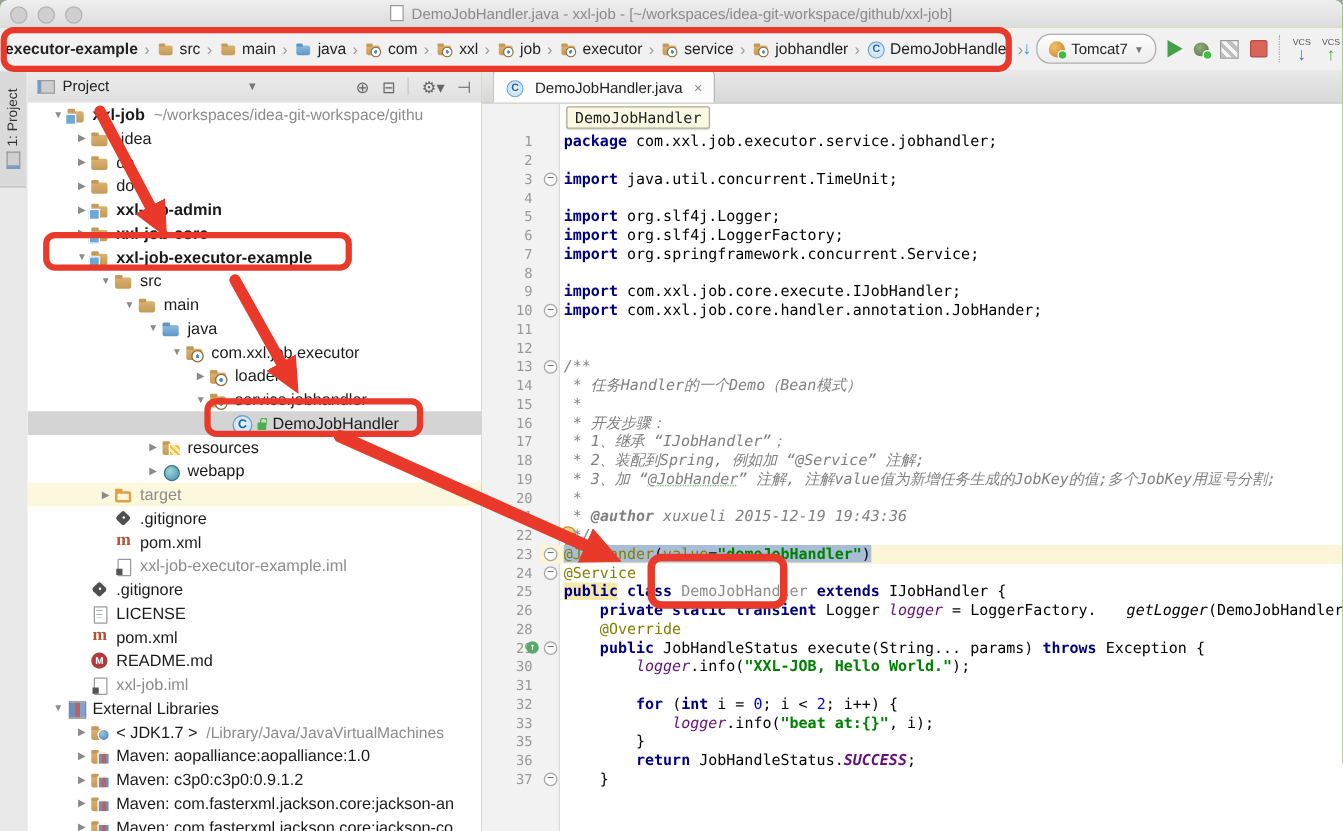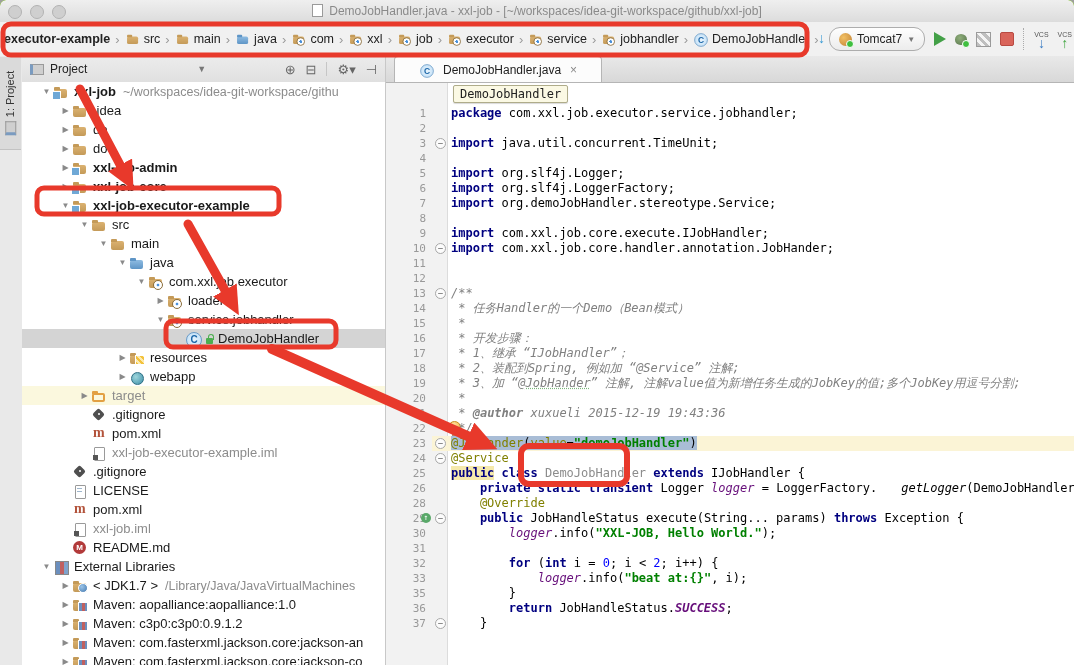--- a/index.html
+++ b/index.html
@@ -82,21 +82,21 @@
   .ic-lib::before{content:"";position:absolute;left:2px;top:2px;width:12px;height:12px;background:linear-gradient(90deg,#6B8FBE 0 4px,#C06060 4px 8px,#7FA3CC 8px 12px);border:1px solid #888;}
   .badge{position:absolute;z-index:2;}
   .badge-mod{left:-1px;bottom:0;width:7px;height:7px;background:#6FA8D6;border:1px solid #fff;}
   .badge-pkg{right:1px;top:6px;width:8px;height:8px;border-radius:50%;border:1px solid #8A6D3B;background:radial-gradient(circle,#4A90D9 0 1.5px,#fff 1.6px);}
   .badge-res{right:0;bottom:1px;width:8px;height:8px;border:1px solid #fff;background:repeating-linear-gradient(45deg,#F3C23C 0 2px,#FDEBB0 2px 4px);}
   .badge-jdk{right:0;bottom:1px;width:8px;height:8px;border-radius:50%;background:radial-gradient(circle at 35% 35%,#9CC4E8,#4177AE);border:1px solid #fff;}
   .badge-lib{right:0;bottom:1px;width:8px;height:8px;background:linear-gradient(90deg,#6B8FBE 0 3px,#C06060 3px 6px,#6B8FBE 6px 8px);border:1px solid #fff;}
   
   .editor{position:absolute;left:386px;top:0;right:0;bottom:0;background:#fff;}
   .tabbar{position:absolute;left:0;top:0;right:0;height:26px;background:linear-gradient(#E9E9E9,#D8D8D8);border-bottom:1px solid #B5B5B5;display:flex;align-items:flex-end;}
-  .tab{height:25px;margin-left:8px;background:#FCFCFC;border:1px solid #B5B5B5;border-bottom:none;border-radius:4px 4px 0 0;display:flex;align-items:center;padding:0 24px;font-size:12px;color:#222;gap:5px;}
+  .tab{height:25px;margin-left:8px;background:#FCFCFC;border:1px solid #B5B5B5;border-bottom:none;border-radius:4px 4px 0 0;display:flex;align-items:center;padding:0 9px;font-size:12px;color:#222;gap:5px;}
   .tab .x{color:#8A8A8A;font-size:12px;margin-left:4px;}
   .econtent{position:absolute;left:0;top:27px;right:0;bottom:0;background:#fff;overflow:hidden;}
   .gutterbg{position:absolute;left:0;top:0;bottom:0;width:61px;background:#F2F2F2;border-right:1px solid #DCDCDC;}
   .tag{position:absolute;left:67px;top:2px;border:1px solid #AFAC8A;background:#FBF9E4;border-radius:2px;padding:0 6px;font-family:"DejaVu Sans Mono",monospace;font-size:12px;line-height:16px;color:#222;box-shadow:0 1px 1px rgba(0,0,0,.15);}
   .lines{position:absolute;left:0;top:23px;right:0;}
   .cl{position:relative;height:15px;display:flex;font-family:"DejaVu Sans Mono",monospace;font-size:12px;line-height:15px;white-space:pre;}
   .cl.caret::before{content:"";position:absolute;left:46px;right:0;top:0;height:15px;background:#FBF4D6;}
   .ln{position:relative;z-index:1;width:40px;padding-right:6px;text-align:right;color:#999;font-size:11px;flex:none;}
   .fold{position:relative;z-index:1;width:19px;flex:none;}
   .fm{position:absolute;left:3px;top:2px;width:9px;height:9px;border:1px solid #A8A8A8;border-radius:50%;background:#FCFCFC;color:#666;font-size:9px;line-height:8px;text-align:center;}
@@ -383,27 +383,27 @@
             <span class="ic ic-file"></span>
             <span class="tlabel">LICENSE</span>
           </div>
           <div class="trow" style="padding-left: 37px;">
             <span class="arrow"></span>
             <span class="ic ic-maven"></span>
             <span class="tlabel">pom.xml</span>
           </div>
           <div class="trow" style="padding-left: 37px;">
             <span class="arrow"></span>
+            <span class="ic ic-md"></span>
+            <span class="tlabel">README.md</span>
+          </div>
+          <div class="trow" style="padding-left: 37px;">
+            <span class="arrow"></span>
             <span class="ic ic-iml"></span>
             <span class="tlabel gray">xxl-job.iml</span>
-          </div>
-          <div class="trow" style="padding-left: 37px;">
-            <span class="arrow"></span>
-            <span class="ic ic-md"></span>
-            <span class="tlabel">README.md</span>
           </div>
           <div class="trow" style="padding-left: 18px;">
             <span class="arrow">▼</span>
             <span class="ic ic-lib"></span>
             <span class="tlabel">External Libraries</span>
           </div>
           <div class="trow" style="padding-left: 37px;">
             <span class="arrow">▶</span>
             <span class="ic ic-jdk fb">
               <span class="badge badge-jdk"></span>
@@ -453,21 +453,21 @@
       <div class="econtent">
         <div class="gutterbg"></div>
         <span class="tag">DemoJobHandler</span>
         <div class="lines" id="code-lines">
             <div class="cl"><span class="ln">1</span><span class="fold"></span><span class="codespan"><span class="tk k">package </span><span class="tk t">com.xxl.job.executor.service.jobhandler;</span></span></div>
             <div class="cl"><span class="ln">2</span><span class="fold"></span><span class="codespan"></span></div>
             <div class="cl"><span class="ln">3</span><span class="fold"><span class="fm">−</span></span><span class="codespan"><span class="tk k">import </span><span class="tk t">java.util.concurrent.TimeUnit;</span></span></div>
             <div class="cl"><span class="ln">4</span><span class="fold"></span><span class="codespan"></span></div>
             <div class="cl"><span class="ln">5</span><span class="fold"></span><span class="codespan"><span class="tk k">import </span><span class="tk t">org.slf4j.Logger;</span></span></div>
             <div class="cl"><span class="ln">6</span><span class="fold"></span><span class="codespan"><span class="tk k">import </span><span class="tk t">org.slf4j.LoggerFactory;</span></span></div>
-            <div class="cl"><span class="ln">7</span><span class="fold"></span><span class="codespan"><span class="tk k">import </span><span class="tk t">org.demoJobHandler.stereotype.Service;</span></span></div>
+            <div class="cl"><span class="ln">7</span><span class="fold"></span><span class="codespan"><span class="tk k">import </span><span class="tk t">org.springframework.concurrent.Service;</span></span></div>
             <div class="cl"><span class="ln">8</span><span class="fold"></span><span class="codespan"></span></div>
             <div class="cl"><span class="ln">9</span><span class="fold"></span><span class="codespan"><span class="tk k">import </span><span class="tk t">com.xxl.job.core.execute.IJobHandler;</span></span></div>
             <div class="cl"><span class="ln">10</span><span class="fold"><span class="fm">−</span></span><span class="codespan"><span class="tk k">import </span><span class="tk t">com.xxl.job.core.handler.annotation.JobHander;</span></span></div>
             <div class="cl"><span class="ln">11</span><span class="fold"></span><span class="codespan"></span></div>
             <div class="cl"><span class="ln">12</span><span class="fold"></span><span class="codespan"></span></div>
             <div class="cl"><span class="ln">13</span><span class="fold"><span class="fm">−</span></span><span class="codespan"><span class="tk c">/**</span></span></div>
             <div class="cl"><span class="ln">14</span><span class="fold"></span><span class="codespan"><span class="tk c"> * 任务Handler的一个Demo（Bean模式）</span></span></div>
             <div class="cl"><span class="ln">15</span><span class="fold"></span><span class="codespan"><span class="tk c"> *</span></span></div>
             <div class="cl"><span class="ln">16</span><span class="fold"></span><span class="codespan"><span class="tk c"> * 开发步骤：</span></span></div>
             <div class="cl"><span class="ln">17</span><span class="fold"></span><span class="codespan"><span class="tk c"> * 1、继承 “IJobHandler”；</span></span></div>

